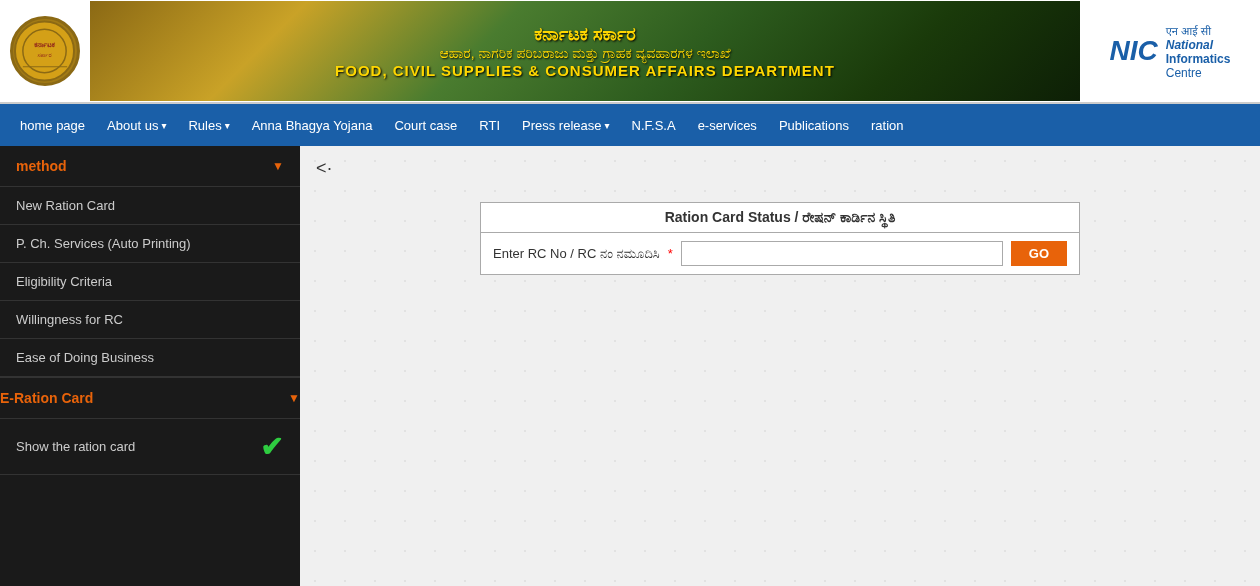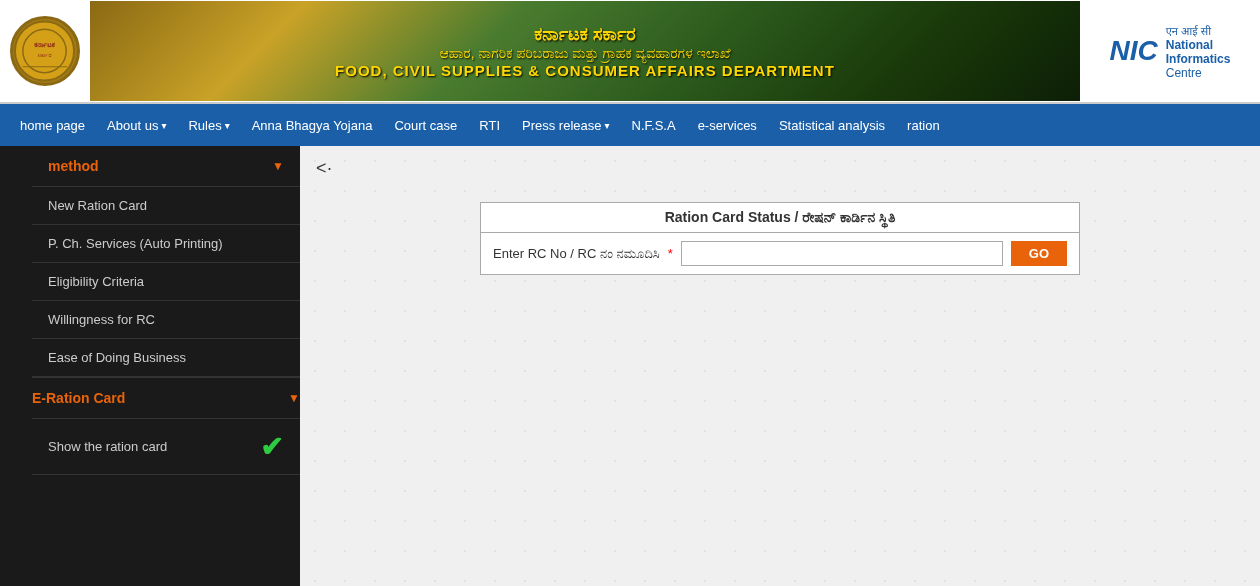--- a/index.html
+++ b/index.html
@@ -74,20 +74,21 @@
       flex-direction: column;
     }
     .nic-hindi {
       color: #1a5fa8;
       font-size: 11px;
     }
     .nic-national {
       color: #1a5fa8;
       font-size: 12px;
       font-weight: bold;
+      font-style: italic;
     }
     .nic-informatics {
       color: #1a5fa8;
       font-size: 12px;
       font-weight: bold;
       text-align: center;
     }
     .nic-centre {
       color: #1a5fa8;
       font-size: 12px;
@@ -126,21 +127,20 @@
 
     
     .sidebar {
       width: 300px;
       background: #1a1a1a;
       flex-shrink: 0;
       overflow-y: auto;
     }
     .sidebar-section {
       border-bottom: 1px solid #333;
-      margin-left: 32px;
     }
     .sidebar-header {
       display: flex;
       align-items: center;
       justify-content: space-between;
       padding: 12px 16px;
       cursor: pointer;
     }
     .sidebar-header-text {
       color: #e8630a;
@@ -308,21 +308,21 @@
 <nav class="navbar">
   <div class="nav-item">home page</div>
   <div class="nav-item">About us <span class="nav-arrow">▾</span></div>
   <div class="nav-item">Rules <span class="nav-arrow">▾</span></div>
   <div class="nav-item">Anna Bhagya Yojana</div>
   <div class="nav-item">Court case</div>
   <div class="nav-item">RTI</div>
   <div class="nav-item">Press release <span class="nav-arrow">▾</span></div>
   <div class="nav-item">N.F.S.A</div>
   <div class="nav-item">e-services</div>
-  <div class="nav-item">Statistical analysis</div>
+  <div class="nav-item">Publications</div>
   <div class="nav-item">ration</div>
 </nav>
 
 <div class="main-layout">
 
   <div class="sidebar">
 
     <div class="sidebar-section">
       <div class="sidebar-header">
         <span class="sidebar-header-text">method</span>

